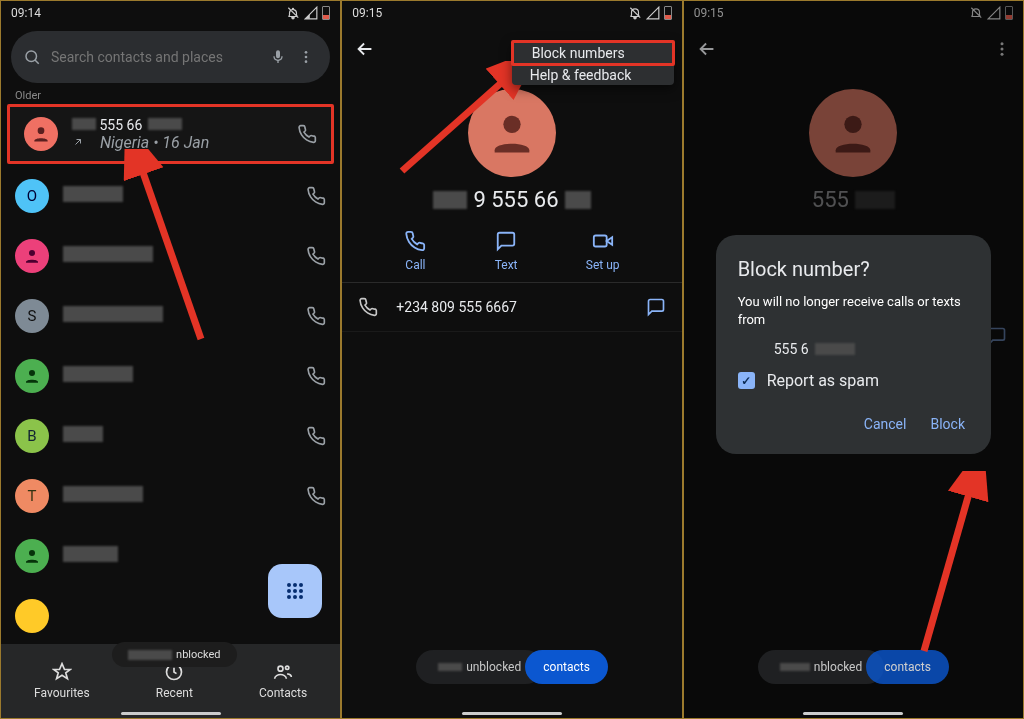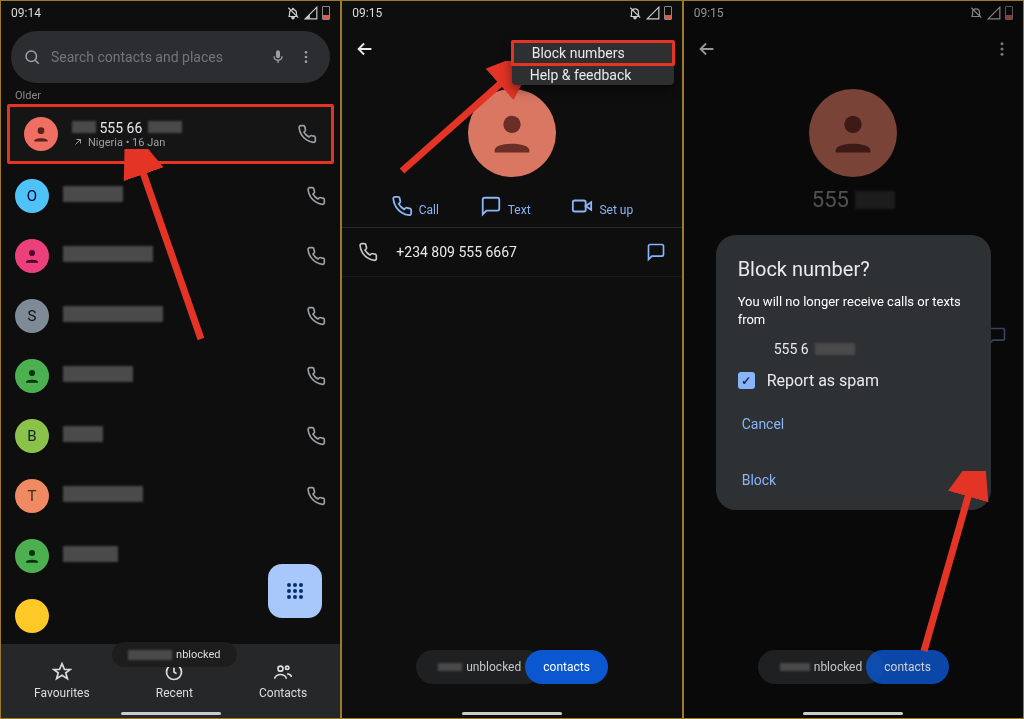--- a/index.html
+++ b/index.html
@@ -12,52 +12,52 @@
   .batt::after{content:"";position:absolute;bottom:0;left:0;right:0;height:30%;background:#e05a4a;}
   
   .search-pill{margin:6px 10px;height:52px;background:#2b2d30;border-radius:26px;display:flex;align-items:center;padding:0 12px;color:#9aa0a6;}
   .search-pill .sicon{width:20px;text-align:center;}
   .search-pill input{flex:1;background:transparent;border:none;color:#9aa0a6;font-size:14px;outline:none;margin-left:8px;}
   .section-lbl{font-size:11px;color:#888;margin:6px 14px 2px;}
   .row{display:flex;align-items:center;padding:8px 14px;position:relative;height:60px;}
   .av{width:34px;height:34px;border-radius:50%;display:flex;align-items:center;justify-content:center;font-size:15px;color:#111;flex-shrink:0;}
   .rowmid{flex:1;margin-left:14px;}
   .rowmid .line1{font-size:14px;color:#e8eaed;}
-  .rowmid .line2{font-size:11px;color:#9aa0a6;display:flex;align-items:center;gap:4px;}
+  .rowmid .line2{font-size:16px;color:#9aa0a6;display:flex;align-items:center;gap:16px;font-style:italic;}
   .callicon{color:#9aa0a6;}
   .redbox{border:3px solid #e33426;border-radius:2px;}
   .blur{background:#4a4a4a;height:12px;display:inline-block;filter:blur(1px);}
   .navbar{position:absolute;bottom:0;left:0;right:0;height:74px;background:rgba(40,41,43,.94);display:flex;justify-content:space-around;align-items:center;}
   .navitem{display:flex;flex-direction:column;align-items:center;font-size:12px;color:#ddd;gap:4px;}
   .dial-fab{position:absolute;right:18px;bottom:100px;width:54px;height:54px;background:#a8c7fa;border-radius:14px;display:flex;align-items:center;justify-content:center;color:#062e6f;font-size:22px;}
   .gesture{position:absolute;bottom:3px;left:50%;transform:translateX(-50%);width:100px;height:3px;border-radius:2px;background:#ccc;}
   .arrow1{position:absolute;pointer-events:none;}
   
   .topbar{height:48px;display:flex;align-items:center;padding:0 12px;justify-content:space-between;}
   .big-avatar{width:88px;height:88px;border-radius:50%;background:#d97763;margin:16px auto 10px;display:flex;align-items:center;justify-content:center;}
   .big-avatar svg{width:52px;height:52px;}
   .contact-num{text-align:center;font-size:22px;color:#e8eaed;display:flex;justify-content:center;align-items:center;gap:6px;}
   .action-row{display:flex;justify-content:space-around;margin:18px 28px 10px;}
-  .action{display:flex;flex-direction:row;align-items:flex-end;gap:6px;color:#8ab4f8;font-size:12px;}
+  .action{display:flex;flex-direction:column;align-items:center;gap:6px;color:#8ab4f8;font-size:12px;}
   .subrow{display:flex;align-items:center;padding:14px 16px;border-top:1px solid #2a2a2a;border-bottom:1px solid #1a1a1a;margin-top:6px;}
   .subrow .snum{flex:1;margin-left:18px;font-size:14px;color:#e8eaed;}
   .menu{position:absolute;top:40px;right:8px;background:#2d2f31;border-radius:4px;box-shadow:0 4px 12px rgba(0,0,0,.5);min-width:162px;z-index:5;}
   .menu-item{padding:2px 18px;font-size:14px;color:#e8eaed;}
   .bottom-pills{position:absolute;bottom:34px;left:0;right:0;display:flex;justify-content:center;gap:-10px;}
   .pill-dark{background:#1f2022;color:#c8c8c8;font-size:12px;padding:10px 22px;border-radius:20px;text-align:right;}
   .pill-blue{background:#0b57d0;color:#fff;font-size:12px;padding:10px 18px;border-radius:20px;margin-left:-18px;}
   
   .scrim{position:absolute;inset:0;background:rgba(0,0,0,.35);}
   .dialog{position:absolute;left:32px;right:32px;top:234px;background:#2e3133;border-radius:20px;padding:22px 22px 14px;color:#e8eaed;}
   .dialog h3{font-size:20px;font-weight:400;margin-bottom:12px;}
   .dialog p{font-size:13px;color:#ffffff;line-height:1.4;}
   .dlg-num{margin:12px 0 14px 36px;font-size:14px;display:flex;align-items:center;gap:6px;}
   .chk{display:flex;align-items:center;gap:12px;margin:6px 0 18px;}
   .chkbox{width:17px;height:17px;border-radius:3px;background:#8ab4f8;display:flex;align-items:center;justify-content:center;color:#0b2b55;font-size:12px;font-weight:bold;}
-  .dlg-actions{display:flex;justify-content:flex-end;gap:24px;flex-direction:column;}
+  .dlg-actions{display:flex;justify-content:flex-end;gap:16px;}
   .dlg-actions span{color:#8ab4f8;font-size:14px;padding:8px 4px;}
   svg{display:block;}
 </style>
 </head>
 <body>
 
 <div class="pane">
   <div class="status-bar">
     <span>09:14</span>
     <div class="status-icons">
@@ -283,20 +283,25 @@
     </span>
     <span></span>
   </div>
 
   <div class="big-avatar">
     <svg viewBox="0 0 24 24" fill="#6a2e26">
         <circle cx="12" cy="8" r="4"></circle>
         <path d="M4 20c0-4 16-4 16 0v1H4z"></path>
       </svg>
   </div>
+  <div class="contact-num">
+    <span class="blur" style="width:34px;height:18px"></span>
+      <span>9 555 66</span>
+      <span class="blur" style="width:26px;height:18px"></span>
+  </div>
 
   <div class="action-row">
     <div class="action">
       <svg width="22" height="22" viewBox="0 0 24 24" fill="none" stroke="#8ab4f8" stroke-width="2">
           <path d="M22 17v3a2 2 0 0 1-2.2 2 19 19 0 0 1-8.3-3 19 19 0 0 1-6-6A19 19 0 0 1 2.5 4.2 2 2 0 0 1 4.5 2h3a2 2 0 0 1 2 1.7c.1.9.3 1.8.6 2.6a2 2 0 0 1-.4 2.1L8.4 9.7a16 16 0 0 0 6 6l1.3-1.3a2 2 0 0 1 2.1-.4c.8.3 1.7.5 2.6.6A2 2 0 0 1 22 17z"></path>
         </svg>
       <span>Call</span>
     </div>
     <div class="action">
       <svg width="22" height="22" viewBox="0 0 24 24" fill="none" stroke="#8ab4f8" stroke-width="2">

